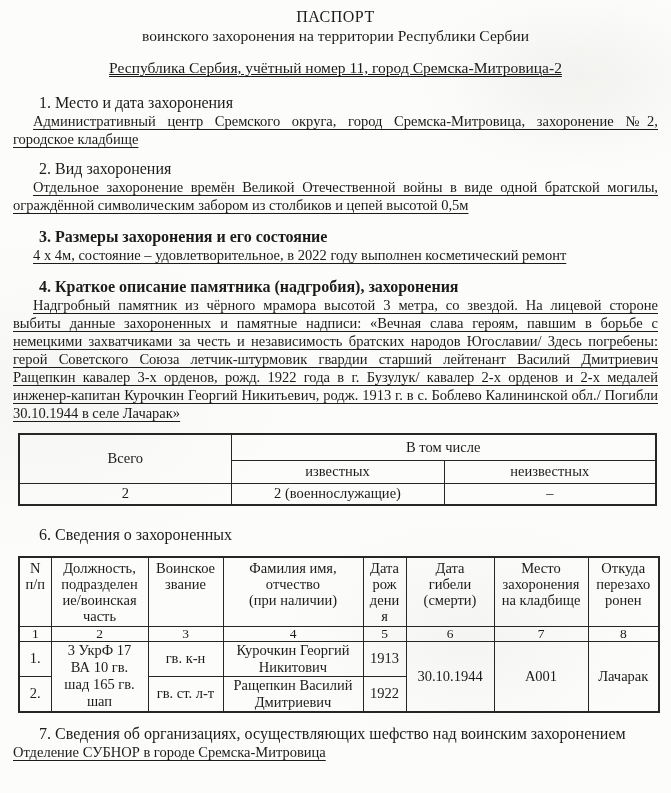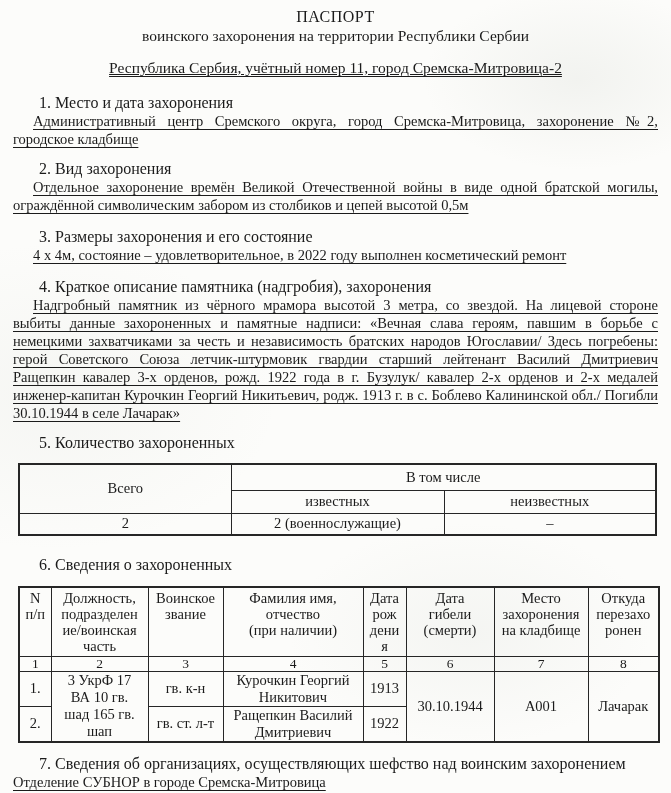--- a/index.html
+++ b/index.html
@@ -21,21 +21,21 @@
   }
   p{margin:0;}
   .center{text-align:center;}
   .doc-title{font-size:16px;line-height:18px;letter-spacing:.5px;}
   .doc-subtitle{font-size:15.5px;line-height:19px;}
   .registry{margin-top:13px;font-size:15.5px;line-height:19px;text-decoration:underline;}
   .u{text-decoration:underline;text-underline-offset:3px;}
   .sec-head{margin-left:26px;font-size:16px;line-height:18px;}
   .sec-body{line-height:18px;text-align:justify;text-indent:20px;}
   .sec-body.no-indent{text-indent:0;text-align:left;}
-  .mt17{margin-top:17px;} .mt12{margin-top:12px;} .mt14{margin-top:14px;}
+  .mt17{margin-top:17px;} .mt12{margin-top:12px;} .mt14{margin-top:14px;font-weight:bold;}
   .mt24{margin-top:20px;} .mt11{margin-top:11px;} .mt15{margin-top:10px;}
 
   table{border-collapse:collapse;table-layout:fixed;margin-left:5px;
         font-family:"Liberation Serif","DejaVu Serif",serif;color:#1b1b1b;}
   td{border:1.5px solid #262626;text-align:center;padding:0 2px;box-sizing:border-box;}
   .tbl1{width:637px;border:2px solid #262626;font-size:14.5px;}
   .tbl1 td{vertical-align:middle;}
   .tbl1 .r1{height:26px;} .tbl1 .r2{height:23px;} .tbl1 .r3{height:22px;}
 
   .tbl2{width:640px;border:2px solid #262626;font-size:14.5px;}
@@ -62,21 +62,20 @@
 
   <p class="sec-head mt12">2.  Вид захоронения</p>
   <p class="sec-body u">Отдельное захоронение времён Великой Отечественной войны в виде одной братской могилы, ограждённой символическим забором из столбиков и цепей высотой 0,5м</p>
 
   <p class="sec-head mt14">3.  Размеры захоронения и его состояние</p>
   <p class="sec-body u">4 х 4м, состояние – удовлетворительное, в 2022 году выполнен косметический ремонт</p>
 
   <p class="sec-head mt14">4.  Краткое описание памятника (надгробия), захоронения</p>
   <p class="sec-body u">Надгробный памятник из чёрного мрамора высотой 3 метра, со звездой. На лицевой стороне выбиты данные захороненных и памятные надписи: «Вечная слава героям, павшим в борьбе с немецкими захватчиками за честь и независимость братских народов Югославии/ Здесь погребены: герой Советского Союза летчик-штурмовик гвардии старший лейтенант Василий Дмитриевич Ращепкин кавалер 3-х орденов, рожд. 1922 года в г. Бузулук/ кавалер 2-х орденов и 2-х медалей инженер-капитан Курочкин Георгий Никитьевич, родж. 1913 г. в с. Боблево Калининской обл./ Погибли 30.10.1944 в селе Лачарак»</p>
 
-  <p class="sec-head mt12">5. Количество захороненных</p>
 
   <table class="tbl1 mt11">
     <colgroup>
         <col style="width:212px">
         <col style="width:213px">
         <col style="width:212px">
       </colgroup>
     <tbody>
         <tr class="r1">
       <td rowspan="2">Всего</td>

